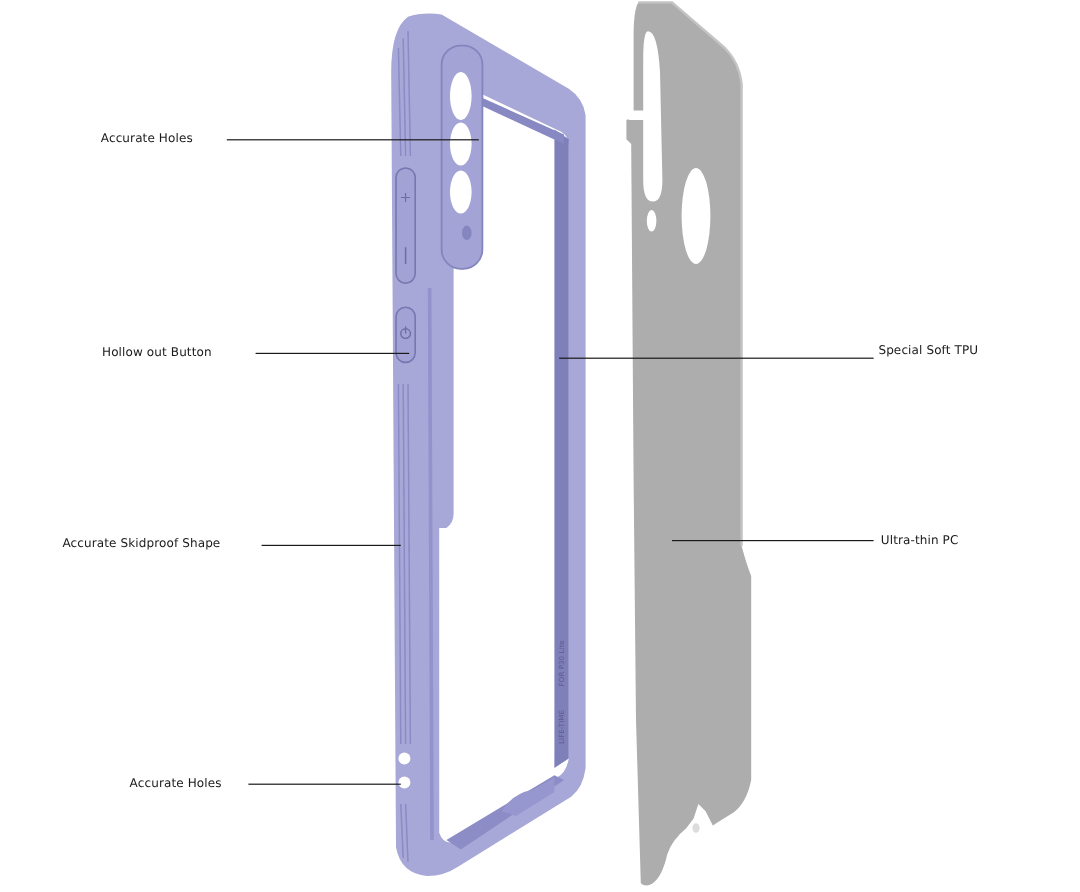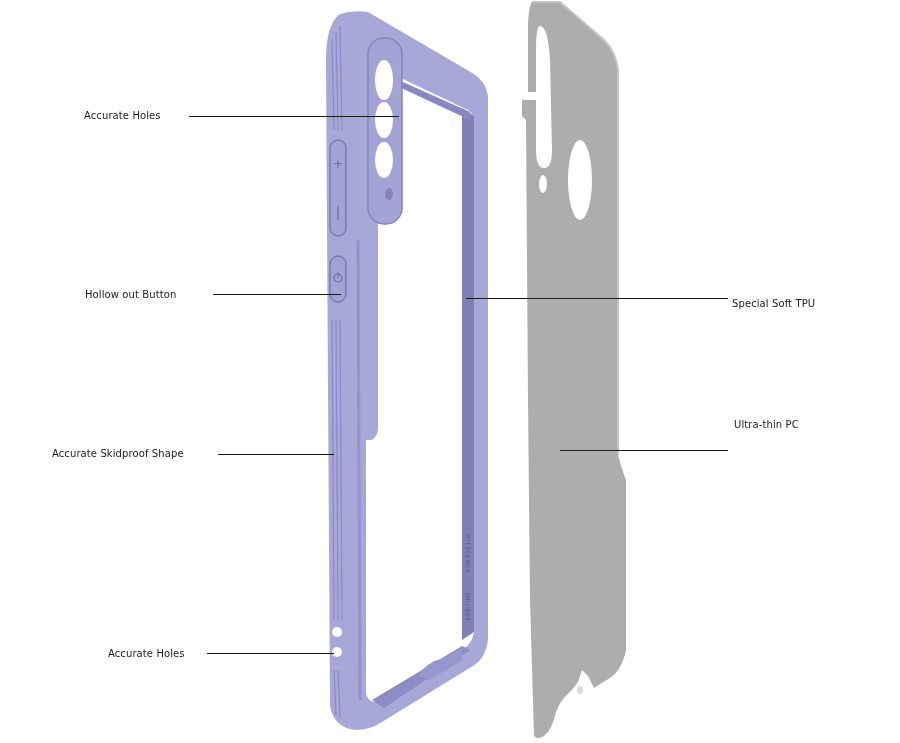--- a/index.html
+++ b/index.html
@@ -91,18 +91,18 @@
   <div class="label" style="left:85px; top:287px;text-align:right;">Hollow out Button</div>
   <div class="leader" style="left:213px; top:294px; width:128px;"></div>
 
   <div class="label" style="left:52px; top:446px;">Accurate Skidproof Shape</div>
   <div class="leader" style="left:218px; top:454px; width:116px;"></div>
 
   <div class="label" style="left:108px; top:646px;">Accurate Holes</div>
   <div class="leader" style="left:207px; top:653px; width:127px;"></div>
 
   <div class="leader" style="left:466px; top:298px; width:262px;"></div>
-  <div class="label" style="left:732px; top:296px;">Special Soft TPU</div>
+  <div class="label" style="left:732px; top:285px;">Special Soft TPU</div>
 
   <div class="leader" style="left:560px; top:450px; width:168px;"></div>
-  <div class="label" style="left:734px; top:417px;">Ultra-thin PC</div>
+  <div class="label" style="left:734px; top:443px;">Ultra-thin PC</div>
 
 </div>
 
 </body></html>

